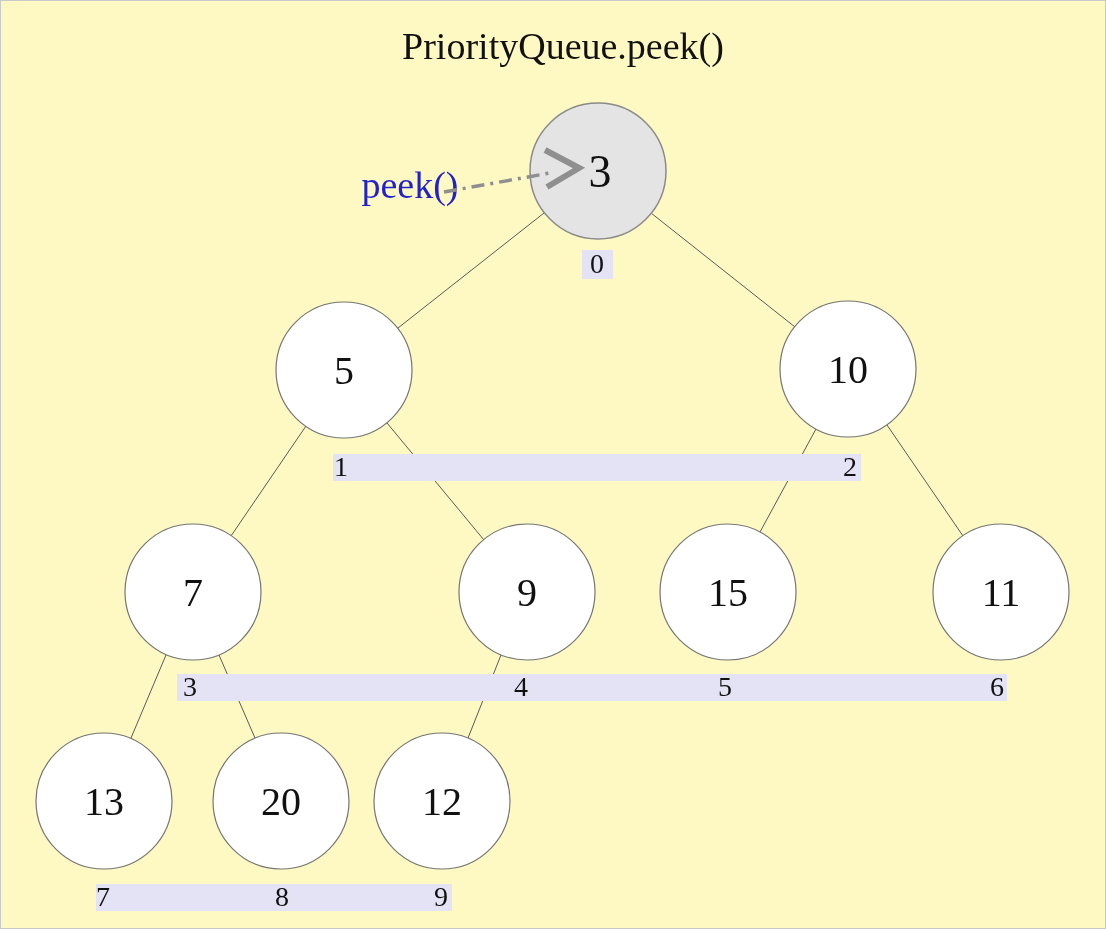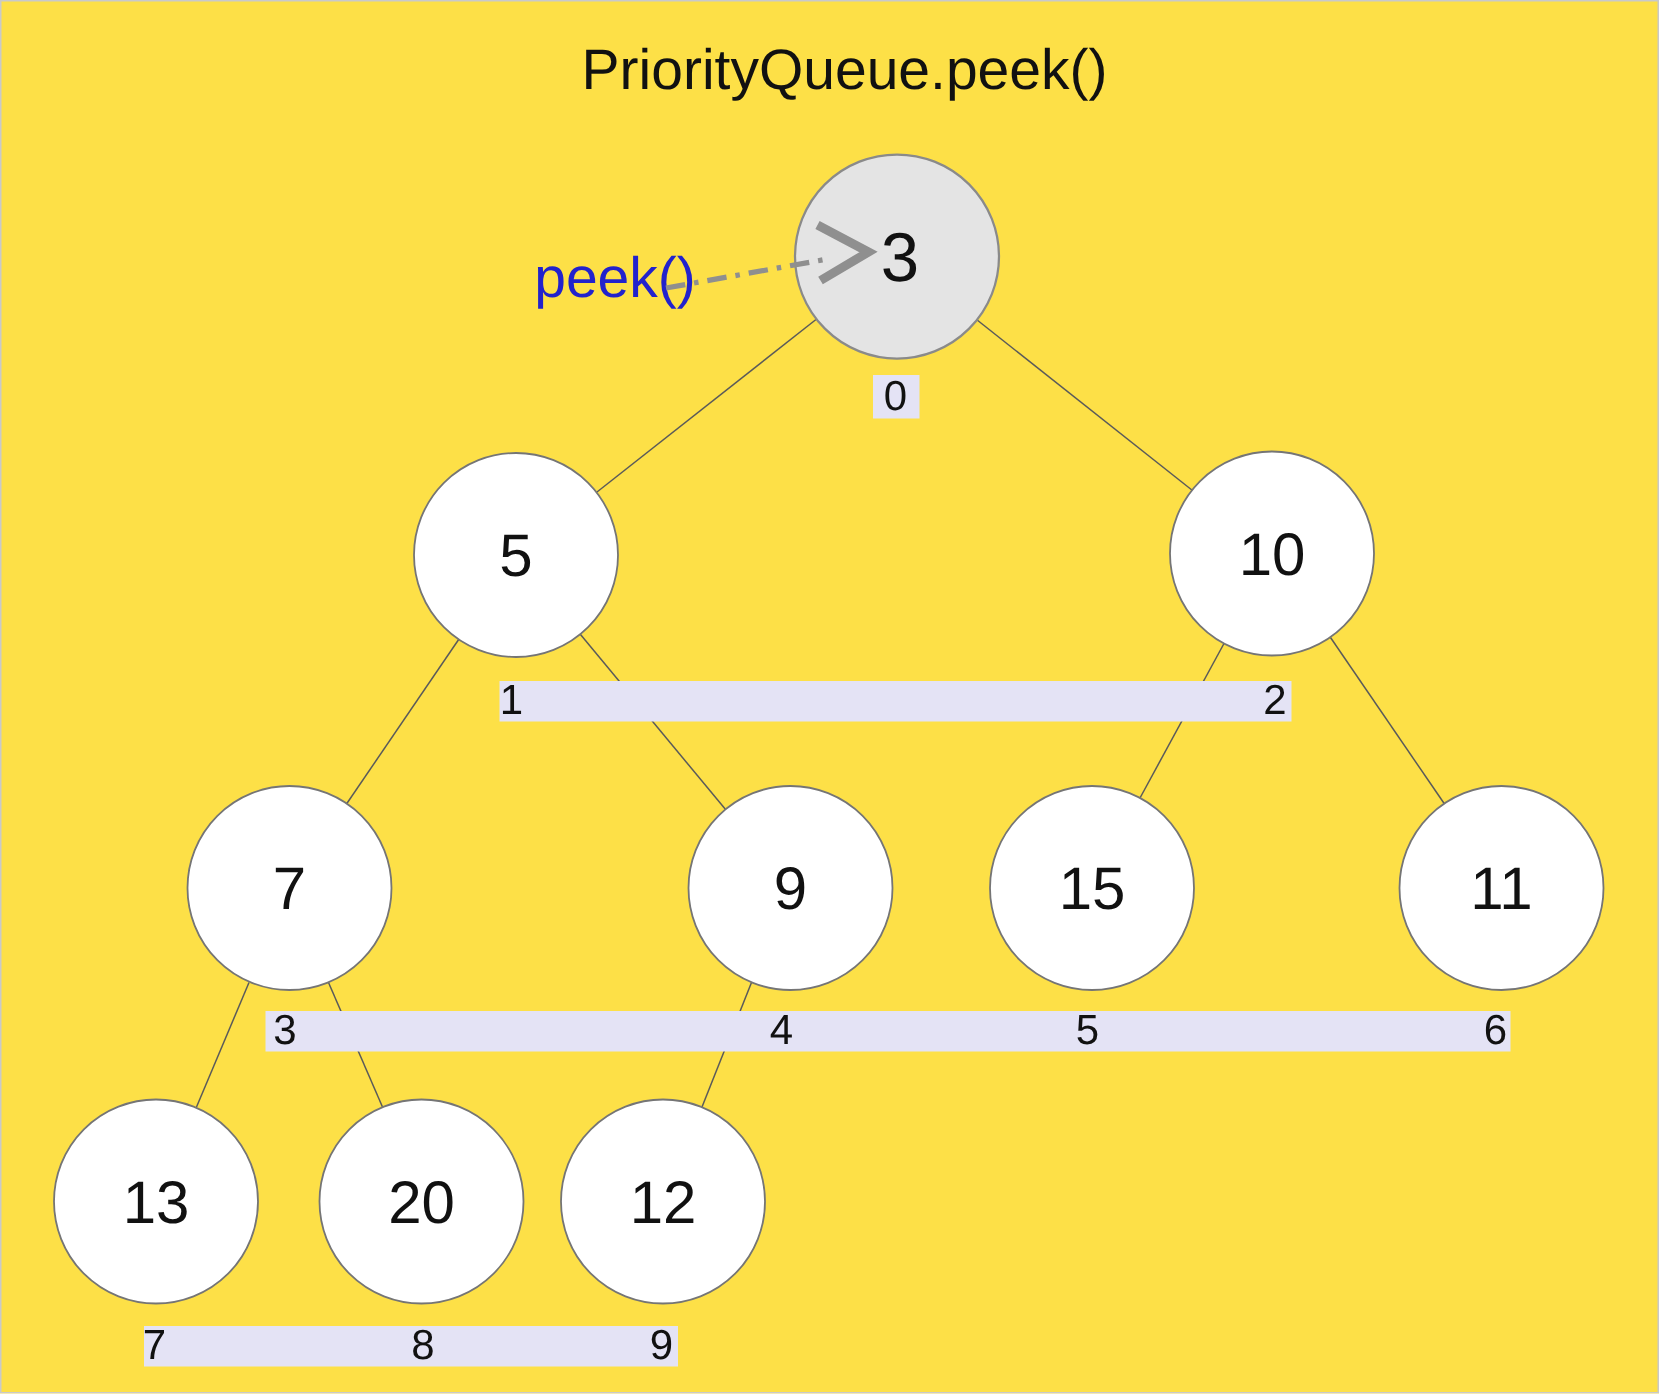--- a/index.html
+++ b/index.html
@@ -1,21 +1,21 @@
 <!DOCTYPE html>
 <html><head>
 <meta charset="utf-8">
 <style>
   html,body{margin:0;padding:0;background:#ffffff;}
   .canvas{
     position:relative;
     width:1104px;height:927px;
     border:1px solid #c9c9c9;
-    background:#fde047;
-    font-family:Liberation Sans, sans-serif;
+    background:#fef9c3;
+    font-family:Liberation Serif, serif;
   }
   svg{display:block;}
   .title-text{
     font-size:38px;
     fill:#111111;
     text-anchor:middle;
   }
   .edge{
     stroke:#5a5a5a;
     stroke-width:1;

